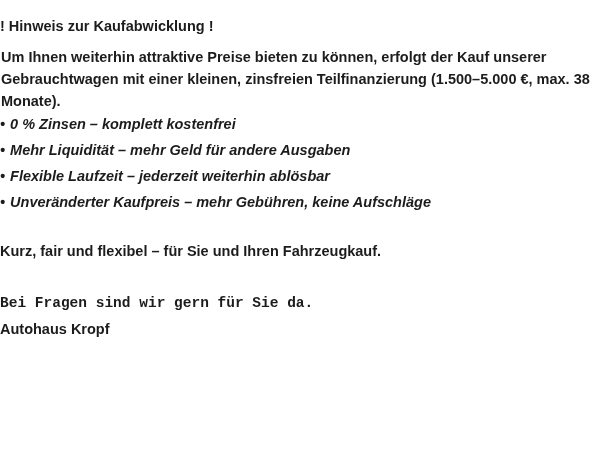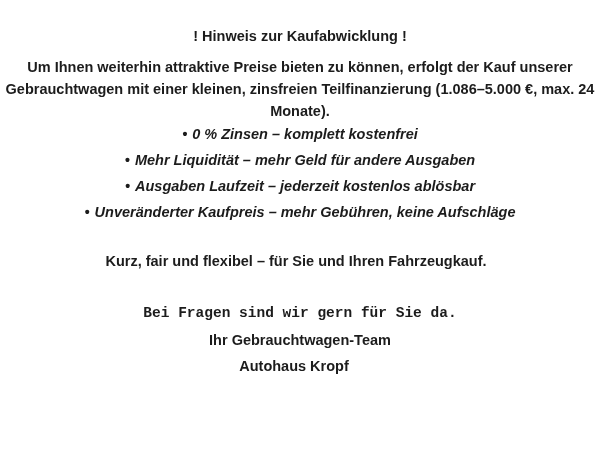--- a/index.html
+++ b/index.html
@@ -9,22 +9,21 @@
   }
   body {
     width: 600px;
     height: 450px;
     overflow: hidden;
   }
   .page {
     width: 600px;
     height: 370px;
     box-sizing: border-box;
-    padding-top: 28px;
-    text-align: center;
+    padding-top: 18px;
     font-family: "Liberation Sans", sans-serif;
     font-weight: 700;
     font-size: 14.5px;
     color: #1c1c1c;
     letter-spacing: 0px;
   }
   .title {
     line-height: 17px;
     margin: 0 0 11px 0;
   }
@@ -68,39 +67,38 @@
     margin: 9px 12px 0 0;
   }
 </style>
 </head>
 <body>
 
 <div class="page">
 
   <div class="title">! Hinweis zur Kaufabwicklung !</div>
 
-  <p class="intro">Um Ihnen weiterhin attraktive Preise bieten zu können, erfolgt der Kauf unserer Gebrauchtwagen mit einer kleinen, zinsfreien Teilfinanzierung (1.086–5.000 €, max. 24 Monate).</p>
+  <p class="intro">Um Ihnen weiterhin attraktive Preise bieten zu können, erfolgt der Kauf unserer Gebrauchtwagen mit einer kleinen, zinsfreien Teilfinanzierung (1.500–5.000 €, max. 38 Monate).</p>
 
 
   <ul class="benefits-list">
     <li class="benefit-item">
       <span class="bullet-glyph">•</span><span>0 % Zinsen – komplett kostenfrei</span>
     </li>
     <li class="benefit-item">
       <span class="bullet-glyph">•</span><span>Mehr Liquidität – mehr Geld für andere Ausgaben</span>
     </li>
     <li class="benefit-item">
-      <span class="bullet-glyph">•</span><span>Ausgaben Laufzeit – jederzeit kostenlos ablösbar</span>
+      <span class="bullet-glyph">•</span><span>Flexible Laufzeit – jederzeit weiterhin ablösbar</span>
     </li>
     <li class="benefit-item">
       <span class="bullet-glyph">•</span><span>Unveränderter Kaufpreis – mehr Gebühren, keine Aufschläge</span>
     </li>
   </ul>
 
   <div class="summary">Kurz, fair und flexibel – für Sie und Ihren Fahrzeugkauf.</div>
 
   <div class="contact-line">Bei Fragen sind wir gern für Sie da.</div>
 
-  <div class="team-line">Ihr Gebrauchtwagen-Team</div>
 
   <div class="company-line">Autohaus Kropf</div>
 
 </div>
 
 </body></html>

